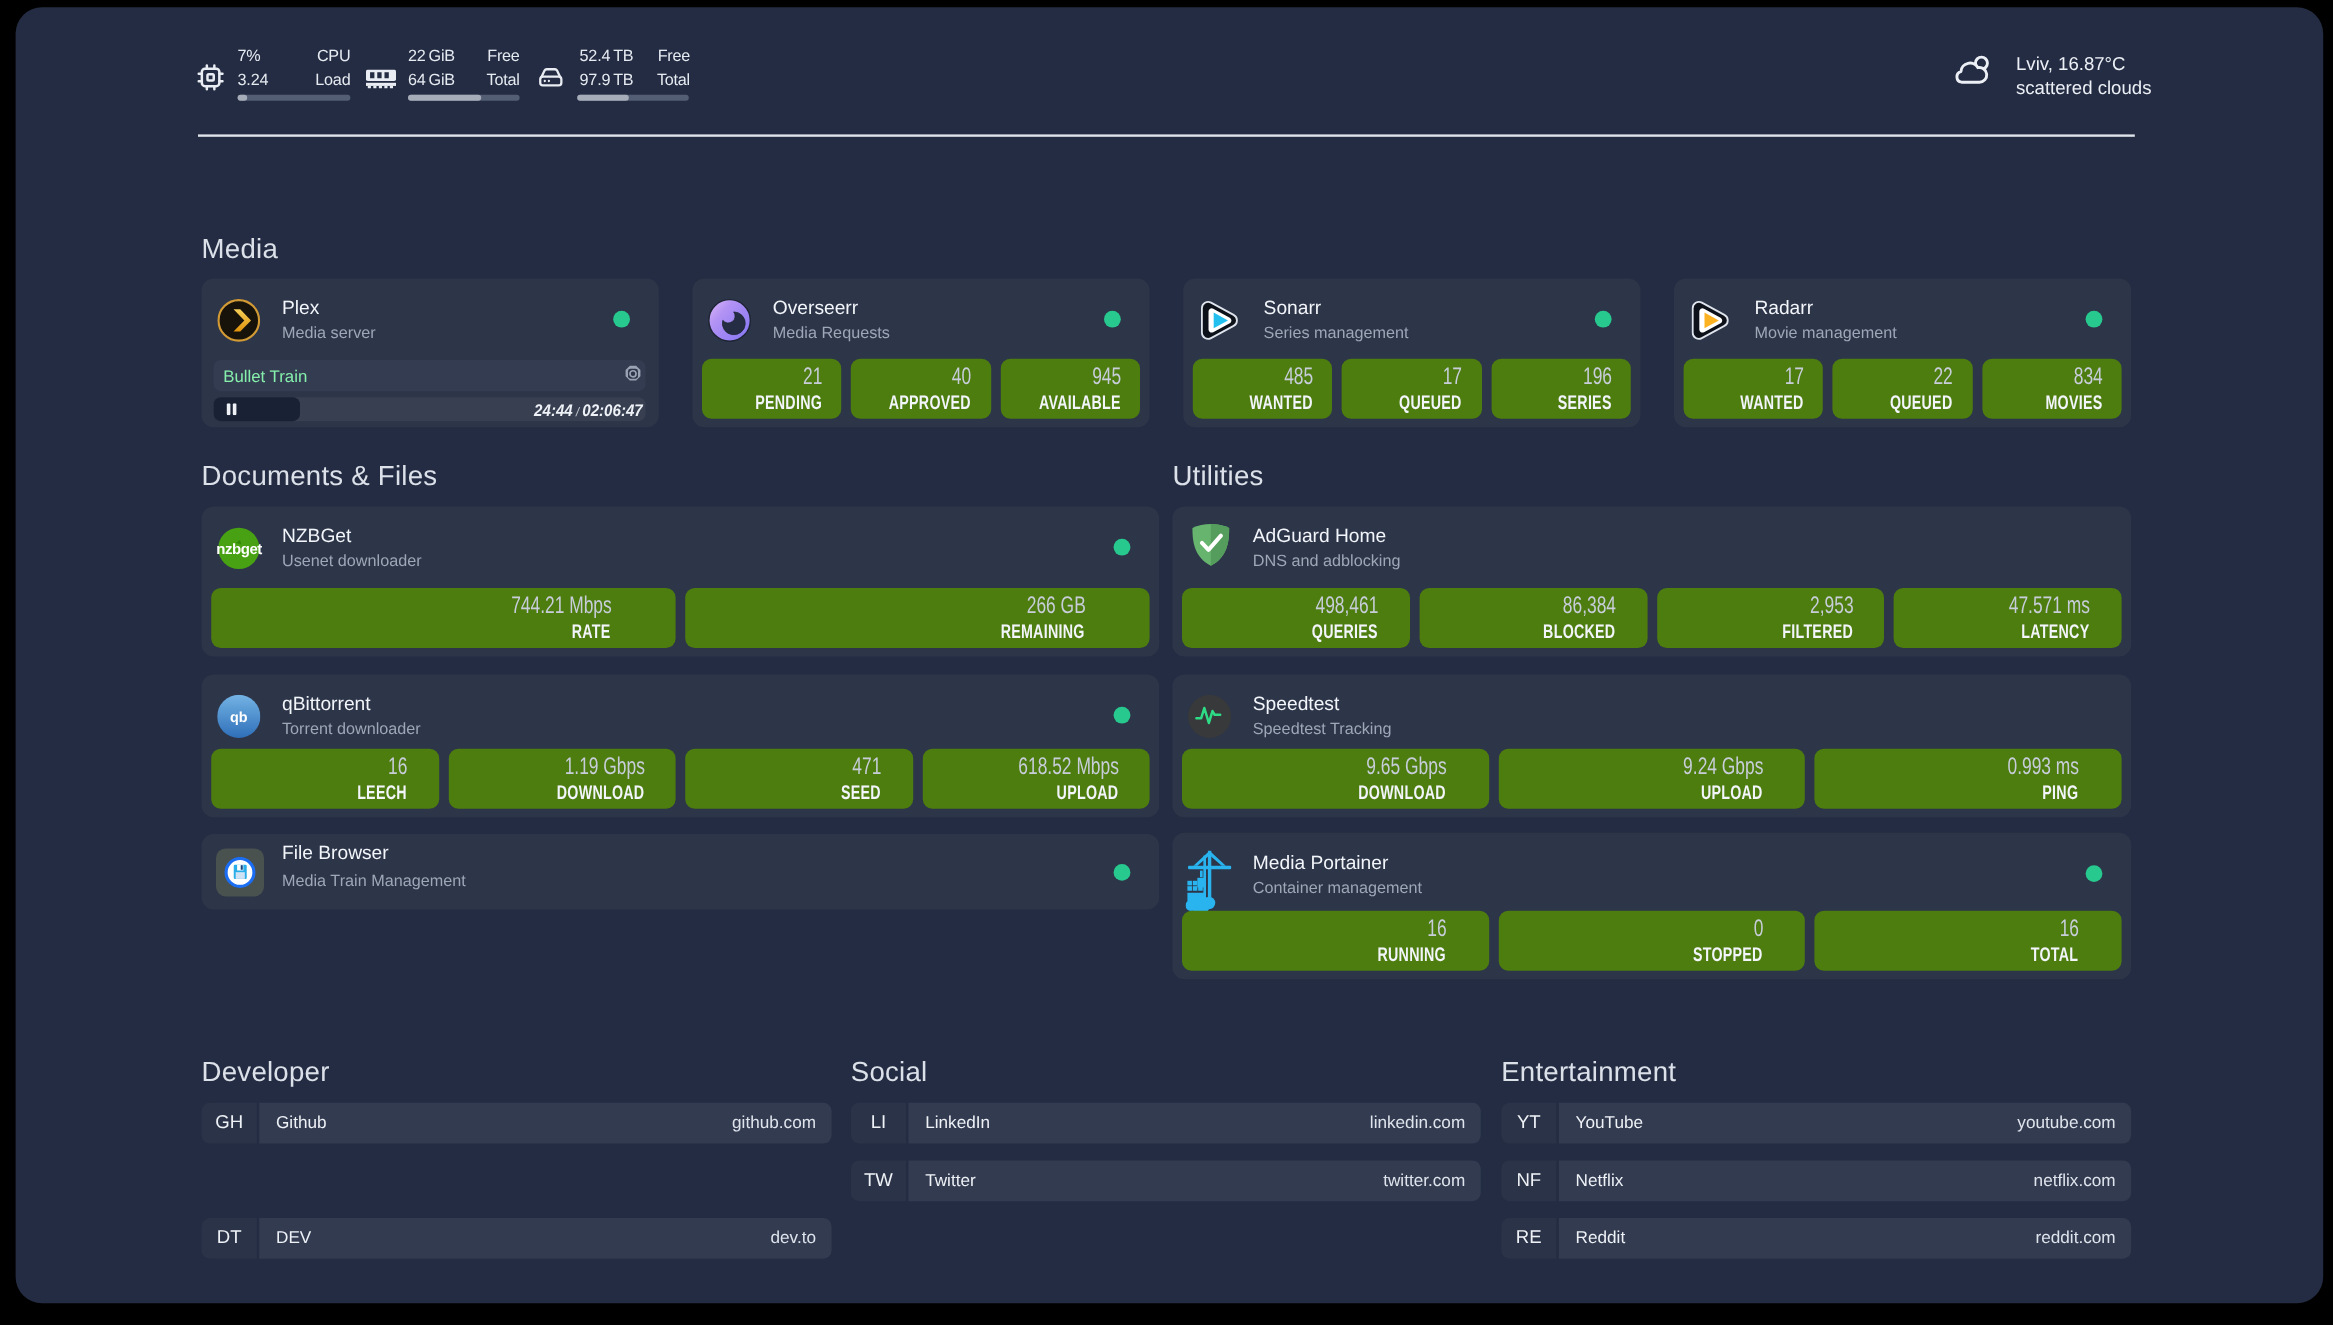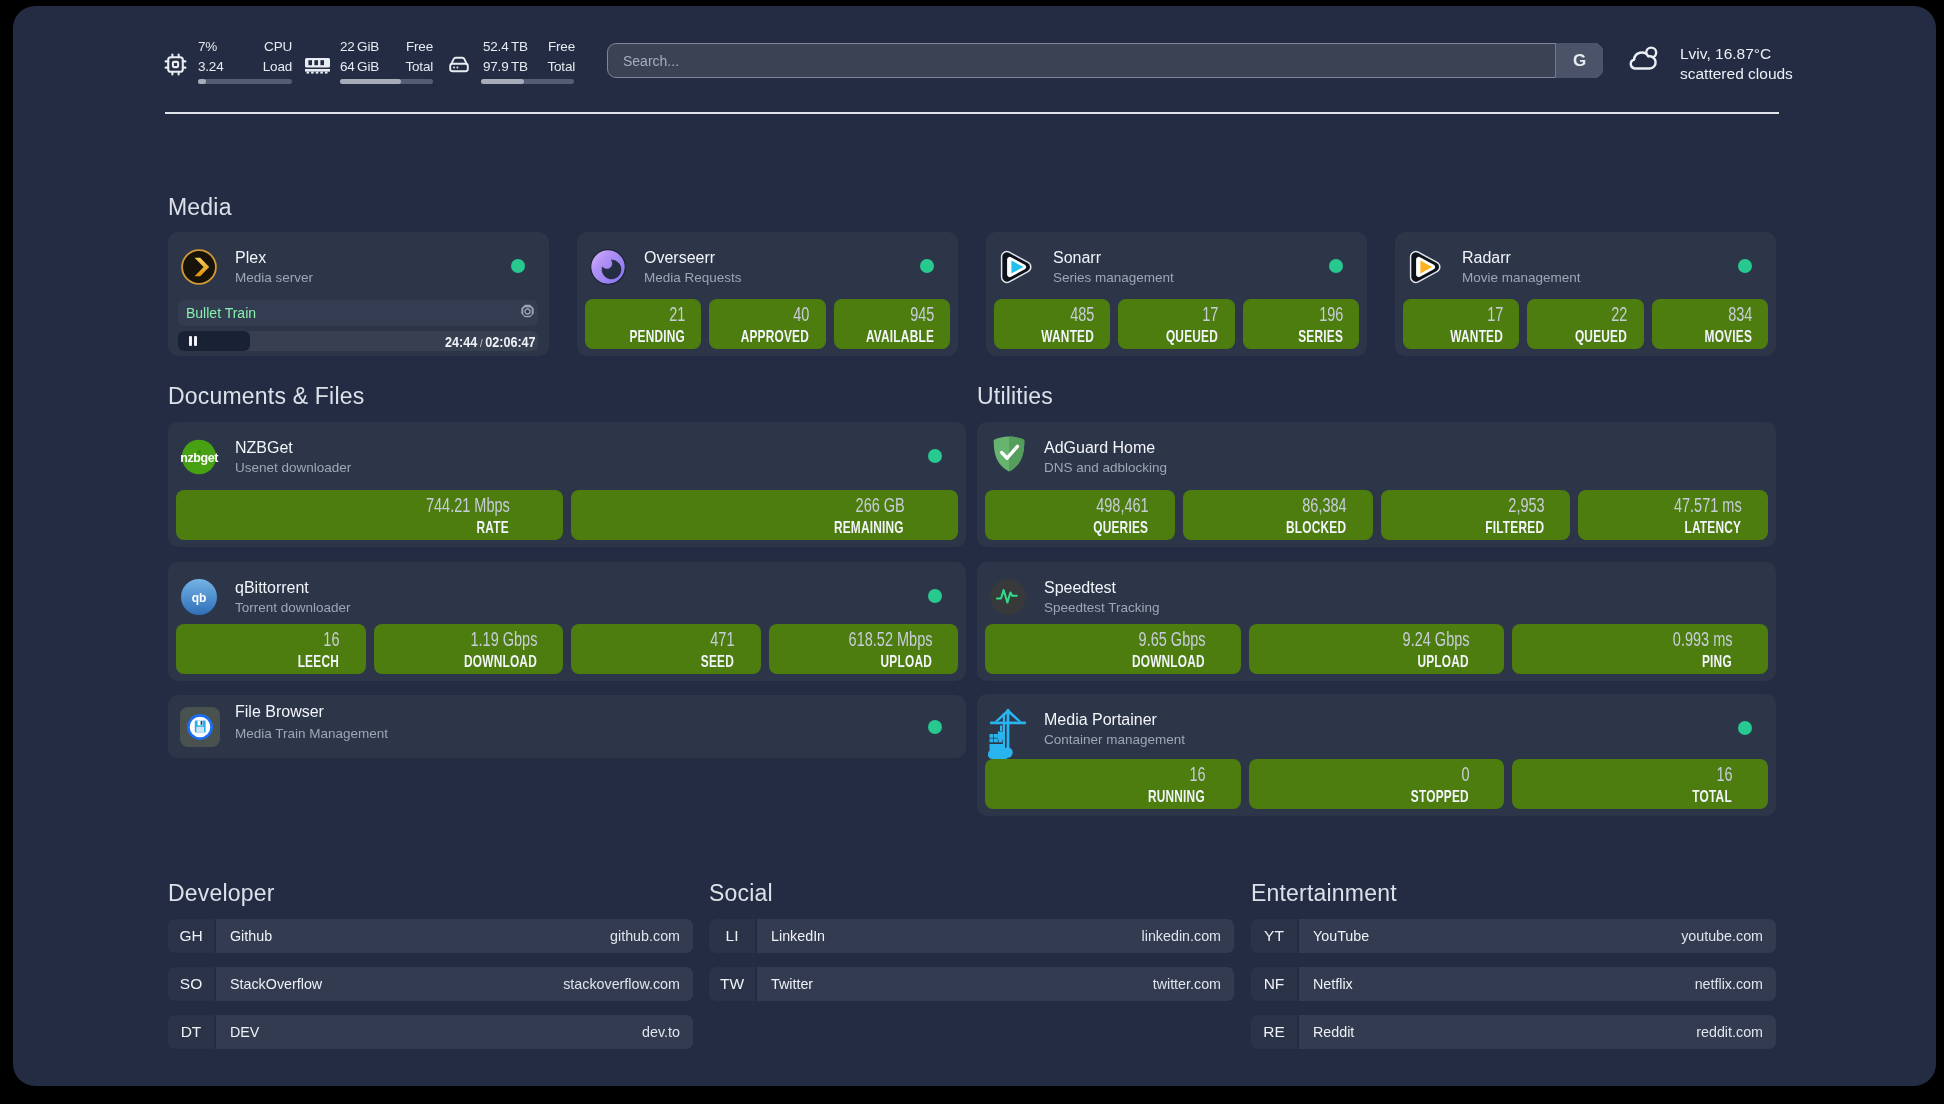--- a/index.html
+++ b/index.html
@@ -28,21 +28,21 @@
 .svc-title { position:absolute; left:67px; top:16px; font-size:16px; color:#f2f5f9; font-weight:500; line-height:20px; }
 .svc-sub { position:absolute; left:67px; top:37px; font-size:13.5px; color:#9da7b6; line-height:18px; }
 .dot { position:absolute; width:14px; height:14px; border-radius:50%; background:#27c98e; top:27px; right:24px; }
 .stats { position:absolute; left:8px; right:8px; bottom:7px; height:50px; display:flex; gap:8px; }
 .stat { flex:1; background:#4d7c0f; border-radius:8px; text-align:right; padding-top:5px; }
 .stat .num { font-size:20px; color:#c7ced9; line-height:21px; transform:scaleX(0.725); }
 .stat .lbl { font-size:16.5px; color:#f2f5f9; font-weight:bold; letter-spacing:0.3px; line-height:18px; margin-top:2px; transform:scaleX(0.72); }
 
 .np-title { position:absolute; left:10px; right:11px; top:68px; height:26px; background:#333c50; border-radius:6px; }
 .np-title .t { position:absolute; left:8px; top:5px; font-size:14px; color:#86efac; }
-.np-prog { position:absolute; left:10px; right:11px; top:99px; height:20px; background:#373f51; border-radius:6px; }
+.np-prog { position:absolute; left:10px; right:11px; top:99px; height:20px; background:#373f51; border-radius:6px;font-style:italic; }
 .np-fill { position:absolute; left:0; top:0; width:20%; height:20px; background:#192134; border-radius:6px; }
 .np-time { position:absolute; right:2px; top:3px; font-size:14px; font-weight:bold; color:#eef1f6; transform:scaleX(0.9); transform-origin:right; }
 
 .bm-row { position:absolute; height:34px; }
 .bm-abbr { position:absolute; left:0; top:0; width:46px; height:34px; background:#2a3347; border-radius:7px 0 0 7px; color:#eef1f6; font-size:15.5px; text-align:center; line-height:34px; }
 .bm-pill { position:absolute; left:48px; right:0; top:0; height:34px; background:#323b50; border-radius:0 7px 7px 0; }
 .bm-name { position:absolute; left:14px; top:9px; font-size:14.3px; color:#eef1f6; }
 .bm-dom { position:absolute; right:13px; top:9px; font-size:14.3px; color:#dfe4ec; }
 </style>
 </head>
@@ -89,24 +89,20 @@
         <path d="M7 15.5h0.01M10.4 15.5h0.01"></path>
       </svg>
   <div class="rcols" style="left:315px; width:92px;">
         <div>52.4 TB<br>97.9 TB</div>
         <div class="r">Free<br>Total</div>
       </div>
   <div class="rbar" style="left:313px; width:93px;">
         <i style="width:46%"></i>
       </div>
 
-  <div class="search">
-        <span class="ph">Search...</span>
-        <span class="gbtn">G</span>
-      </div>
 
   <svg class="weather" width="36" height="30" viewBox="0 0 36 30">
         <circle cx="25.2" cy="9.6" r="5.0" fill="none" stroke="#eceff5" stroke-width="2.4"></circle>
         <path d="M8.6 25.5h14.9a6.1 6.1 0 1 0 -1.2 -12.08a7.6 7.6 0 0 0 -14.2 3.2a4.55 4.55 0 0 0 0.5 8.88z" fill="#232c42" stroke="#eceff5" stroke-width="2.4" stroke-linejoin="round"></path>
       </svg>
   <div class="wtxt">Lviv, 16.87°C<br>scattered clouds</div>
 
   <hr class="top">
 
   <h2 class="sec" style="left:0; top:188px;">Media</h2>
@@ -389,27 +385,20 @@
   <h2 class="sec" style="left:541px; top:874px;">Social</h2>
   <h2 class="sec" style="left:1083px; top:874px;">Entertainment</h2>
 
   <div class="bm-row" style="left:0; top:913px; width:525px;">
         <span class="bm-abbr">GH</span>
         <span class="bm-pill">
           <span class="bm-name">Github</span>
           <span class="bm-dom">github.com</span>
         </span>
       </div>
-  <div class="bm-row" style="left:0; top:961px; width:525px;">
-        <span class="bm-abbr">SO</span>
-        <span class="bm-pill">
-          <span class="bm-name">StackOverflow</span>
-          <span class="bm-dom">stackoverflow.com</span>
-        </span>
-      </div>
   <div class="bm-row" style="left:0; top:1009px; width:525px;">
         <span class="bm-abbr">DT</span>
         <span class="bm-pill">
           <span class="bm-name">DEV</span>
           <span class="bm-dom">dev.to</span>
         </span>
       </div>
 
   <div class="bm-row" style="left:541px; top:913px; width:525px;">
         <span class="bm-abbr">LI</span>

